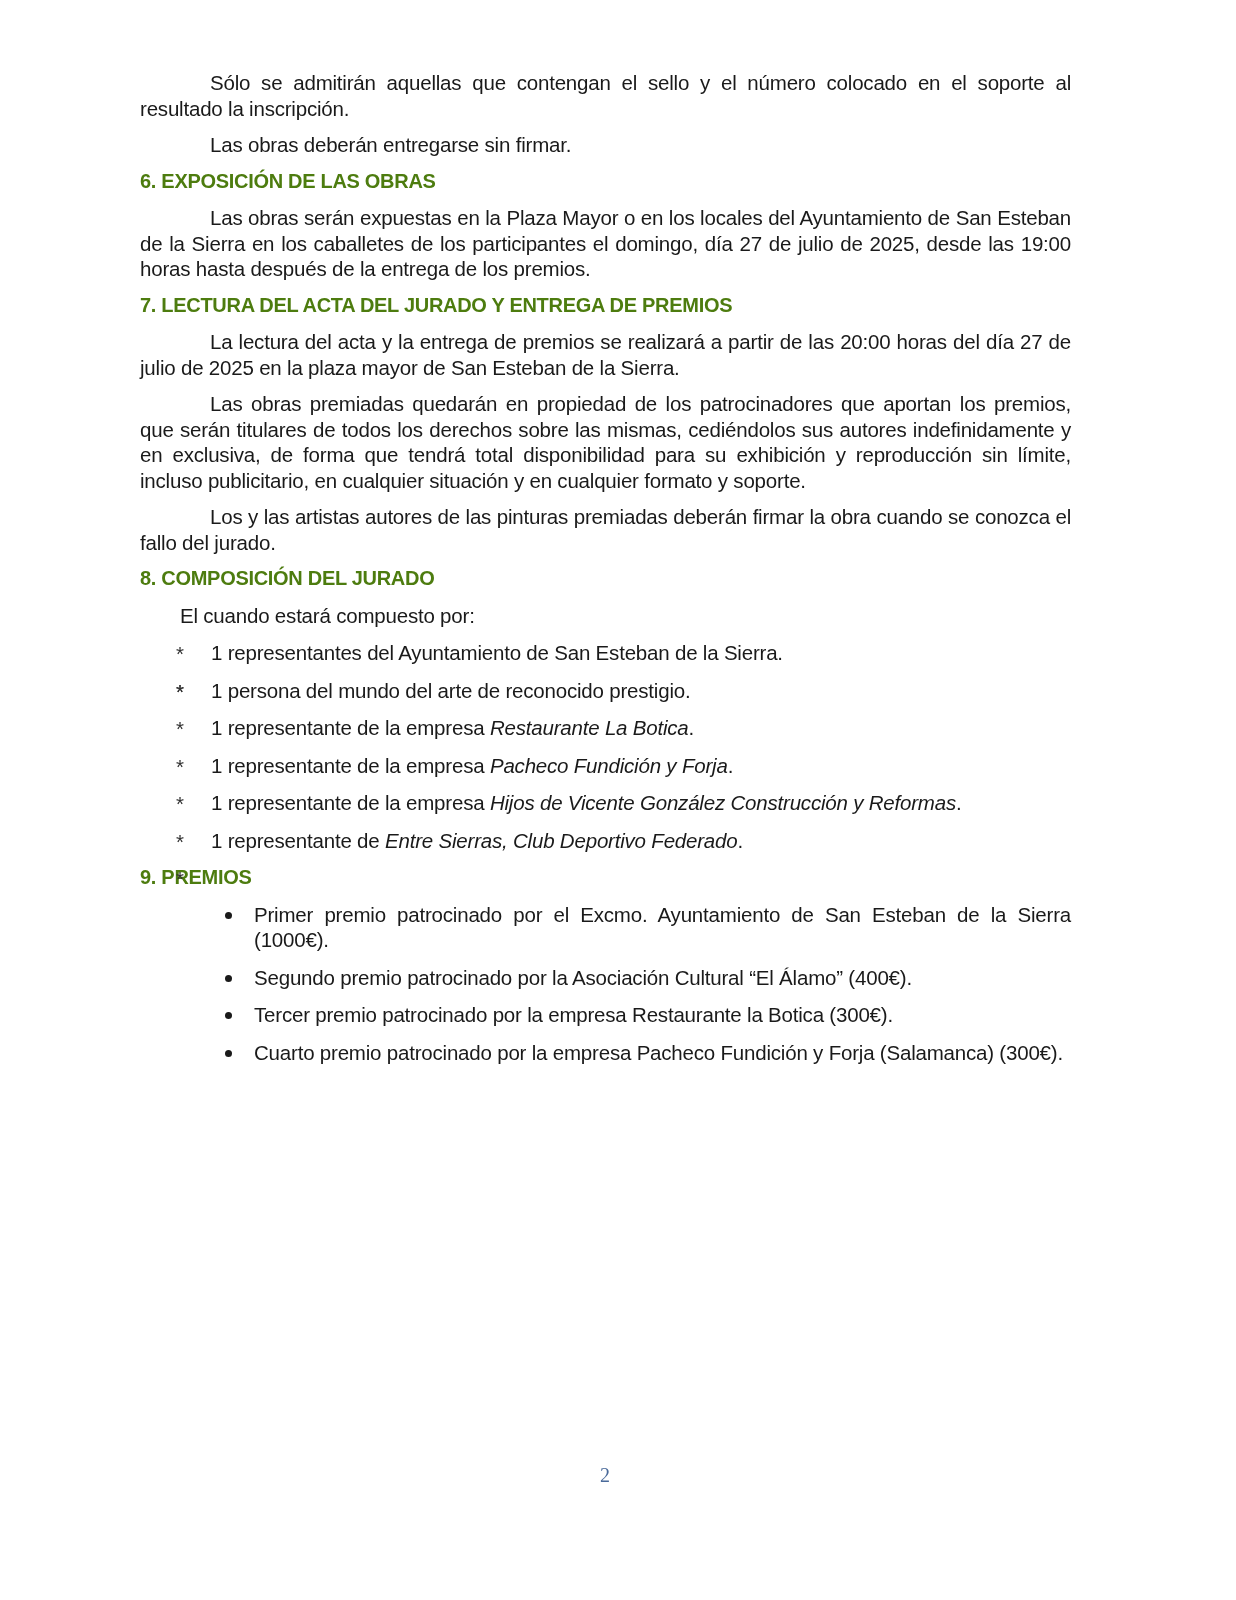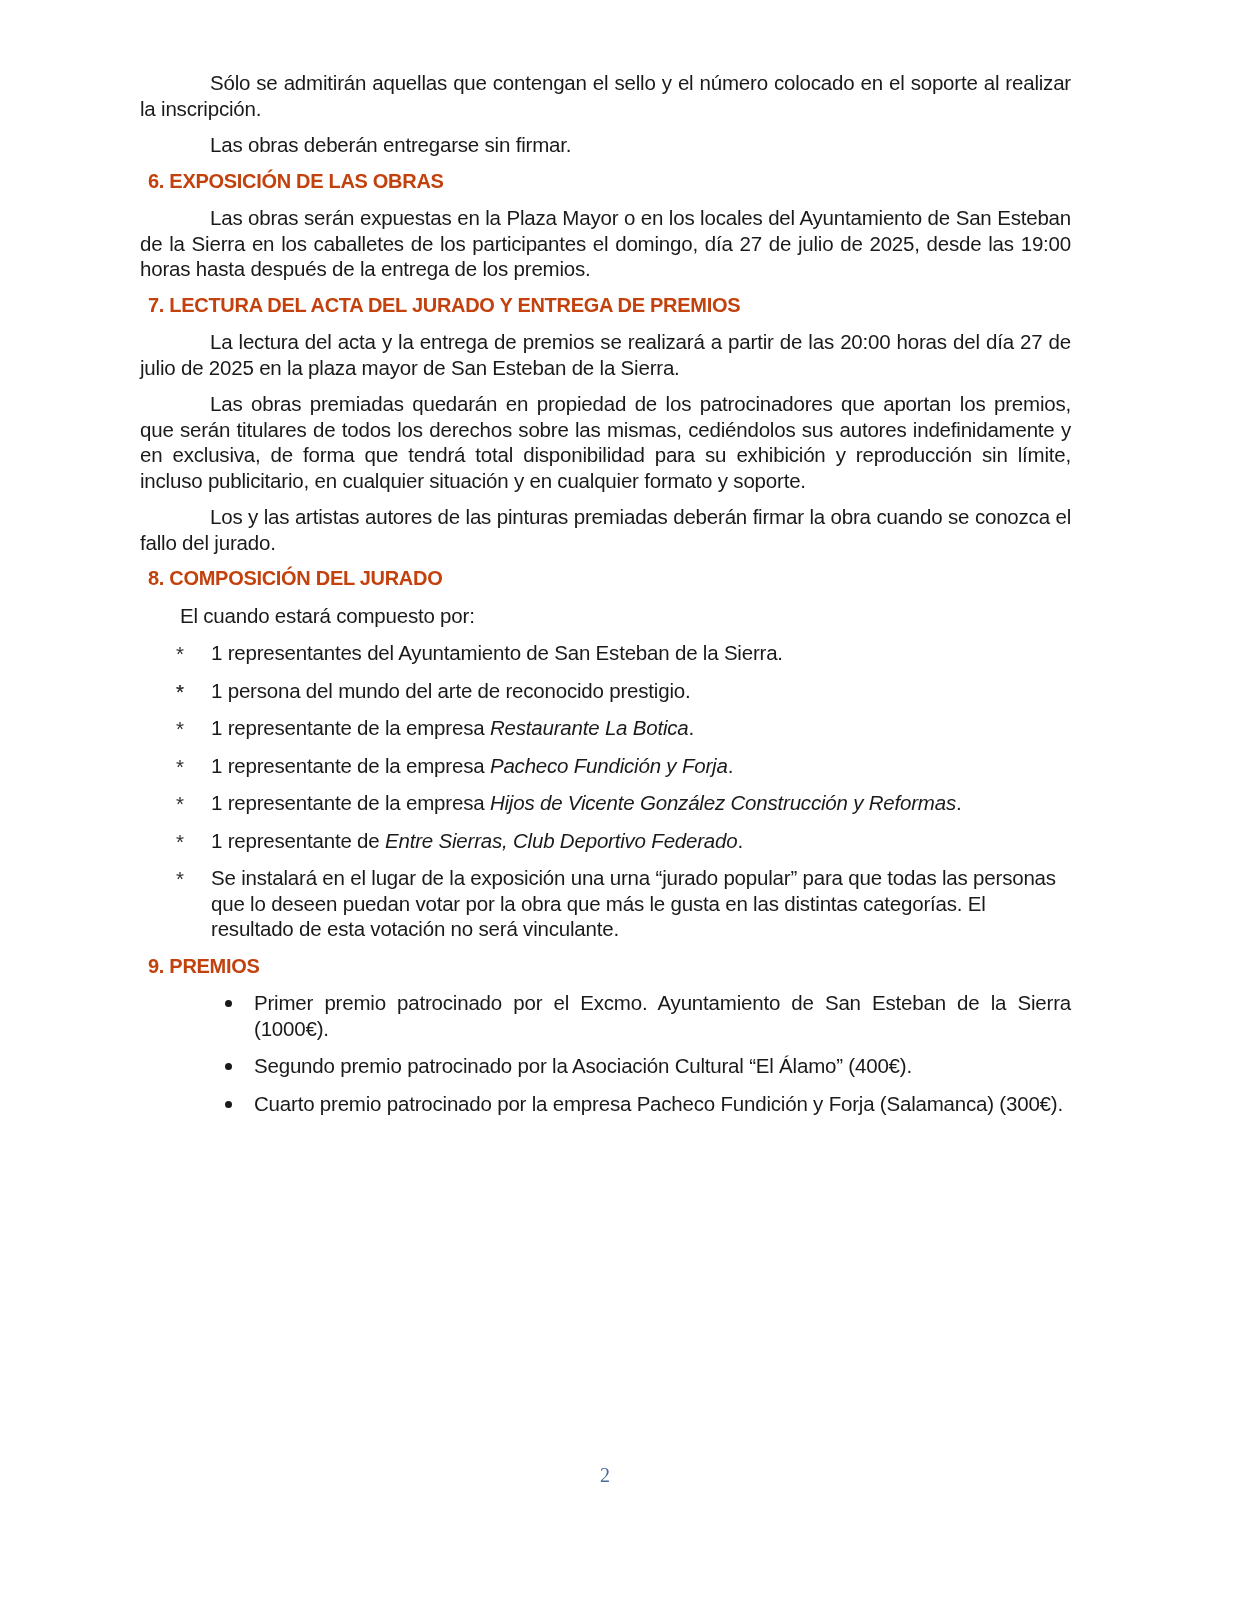--- a/index.html
+++ b/index.html
@@ -9,22 +9,22 @@
       color: #1a1a1a;
     }
     .page {
       position: absolute; left: 140px; top: 70px; width: 931px;
       font-size: 20.5px; line-height: 25.5px;
       letter-spacing: -0.2px;
     }
     .para { margin: 0 0 11px 0; text-align: justify; }
     .indent { text-indent: 70px; }
     .heading {
-      color: #c2410c; font-weight: bold; font-size: 20px;
-      margin: 0 0 11px 8px; letter-spacing: -0.3px;
+      color: #4d7c0f; font-weight: bold; font-size: 20px;
+      margin: 0 0 11px 0; letter-spacing: -0.3px;
     }
     .intro { margin: 0 0 12px 40px; }
     .jury-list { list-style: none; margin: 0; padding: 0; }
     .jury-item { position: relative; padding-left: 71px; margin: 0 0 12px 0; }
     .jury-item .star { position: absolute; left: 36px; top: 1px; color: #333; }
     .subhead { font-weight: bold; margin: 0 0 12px 33px; }
     .prize-list { list-style: none; margin: 0; padding: 0; }
     .prize-item { position: relative; padding-left: 114px; margin: 0 0 12px 0; text-align: justify; }
     .prize-item .dot {
       position: absolute; left: 85px; top: 10px; width: 7px; height: 7px;
@@ -33,45 +33,46 @@
     em { }
     .page-number {
       position: absolute; left: 0; width: 1210px; top: 1464px; text-align: center;
       color: #4a6a9a; font-family: "Liberation Serif", serif; font-size: 20px;
     }
   </style>
 </head>
 <body>
 
 <div class="page">
-  <p class="para indent">Sólo se admitirán aquellas que contengan el sello y el número colocado en el soporte al realizar la inscripción.</p>
+  <p class="para indent">Sólo se admitirán aquellas que contengan el sello y el número colocado en el soporte al resultado la inscripción.</p>
   <p class="para indent">Las obras deberán entregarse sin firmar.</p>
 
   <h2 class="heading">6. EXPOSICIÓN DE LAS OBRAS</h2>
   <p class="para indent">Las obras serán expuestas en la Plaza Mayor o en los locales del Ayuntamiento de San Esteban de la Sierra en los caballetes de los participantes el domingo, día 27 de julio de 2025, desde las 19:00 horas hasta después de la entrega de los premios.</p>
 
   <h2 class="heading">7. LECTURA DEL ACTA DEL JURADO Y ENTREGA DE PREMIOS</h2>
   <p class="para indent">La lectura del acta y la entrega de premios se realizará a partir de las 20:00 horas del día 27 de julio de 2025 en la plaza mayor de San Esteban de la Sierra.</p>
   <p class="para indent">Las obras premiadas quedarán en propiedad de los patrocinadores que aportan los premios, que serán titulares de todos los derechos sobre las mismas, cediéndolos sus autores indefinidamente y en exclusiva, de forma que tendrá total disponibilidad para su exhibición y reproducción sin límite, incluso publicitario, en cualquier situación y en cualquier formato y soporte.</p>
   <p class="para indent">Los y las artistas autores de las pinturas premiadas deberán firmar la obra cuando se conozca el fallo del jurado.</p>
 
   <h2 class="heading">8. COMPOSICIÓN DEL JURADO</h2>
   <p class="intro">El cuando estará compuesto por:</p>
   <ul class="jury-list" id="jury-list">
       <li class="jury-item"><span class="star">*</span><span>1 representantes del Ayuntamiento de San Esteban de la Sierra.</span></li>
       <li class="jury-item"><span class="star">*</span></li>
       <li class="jury-item"><span class="star">*</span><span>1 persona del mundo del arte de reconocido prestigio.</span></li>
       <li class="jury-item"><span class="star">*</span><span>1 representante de la empresa </span><em>Restaurante La Botica</em><span>.</span></li>
       <li class="jury-item"><span class="star">*</span><span>1 representante de la empresa </span><em>Pacheco Fundición y Forja</em><span>.</span></li>
       <li class="jury-item"><span class="star">*</span><span>1 representante de la empresa </span><em>Hijos de Vicente González Construcción y Reformas</em><span>.</span></li>
       <li class="jury-item"><span class="star">*</span><span>1 representante de </span><em>Entre Sierras, Club  Deportivo Federado</em><span>.</span></li>
-      <li class="jury-item"><span class="star">*</span><span>Se instalará en el lugar de la exposición una urna “jurado popular” para que todas las personas que lo deseen puedan votar por la obra que más le gusta en las distintas categorías. El resultado de esta votación no será vinculante.</span></li>
+      <li class="jury-item"><span class="star">*</span></li>
     </ul>
 
   <h2 class="heading">9. PREMIOS</h2>
   <ul class="prize-list" id="prize-list">
       <li class="prize-item"><span class="dot"></span><span>Primer premio patrocinado por el Excmo. Ayuntamiento de San Esteban de la Sierra (1000€).</span></li>
       <li class="prize-item"><span class="dot"></span><span>Segundo premio patrocinado por la Asociación Cultural “El Álamo” (400€).</span></li>
+      <li class="prize-item"><span class="dot"></span><span>Tercer premio patrocinado por la empresa Restaurante la Botica (300€).</span></li>
       <li class="prize-item"><span class="dot"></span><span>Cuarto premio patrocinado por la empresa Pacheco Fundición y Forja (Salamanca) (300€).</span></li>
     </ul>
 </div>
 
 <div class="page-number">2</div>
 
 </body></html>

